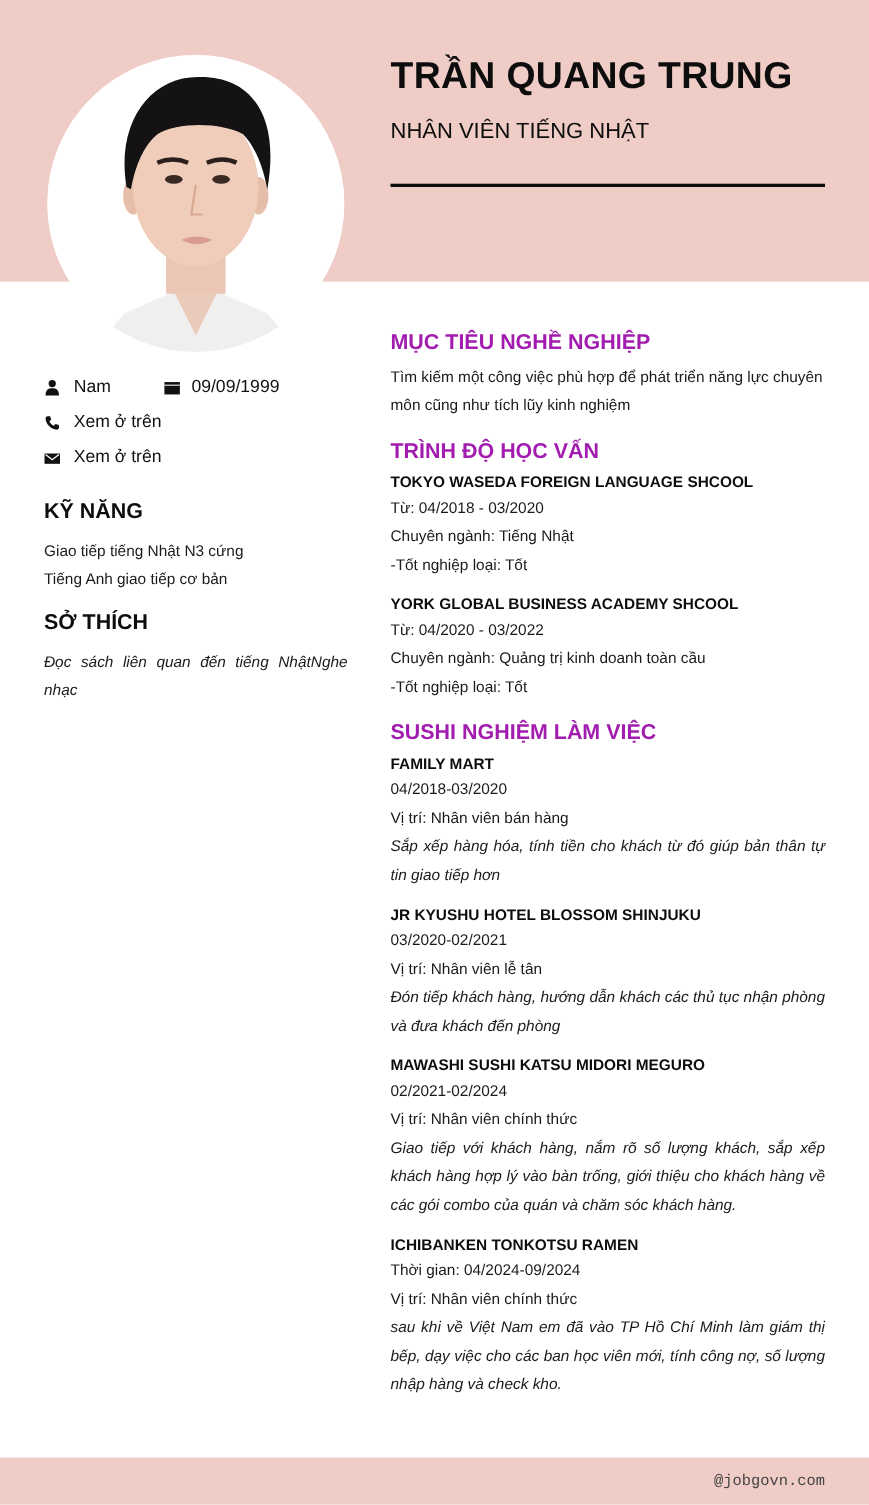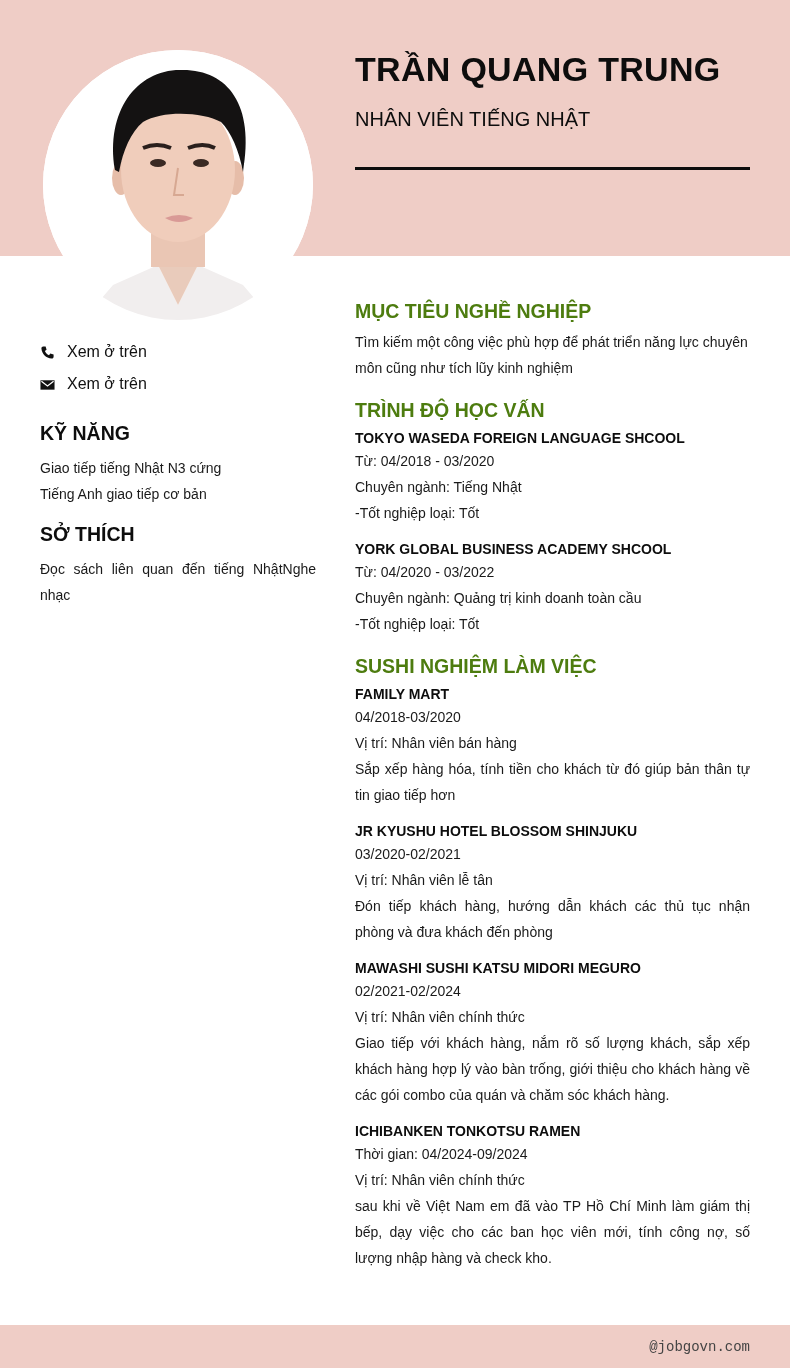--- a/index.html
+++ b/index.html
@@ -55,26 +55,26 @@
       align-items: center; justify-content: center; flex-shrink: 0;
     }
     .contact-row .ico svg { width: 15px; height: 15px; }
     .contact-row .gender-text { width: 82px; }
     .contact-row .dob-ico { margin-left: 0; margin-right: 10px; }
     .left-section-title {
       font-size: 19.5px; font-weight: 700; margin-top: 30px; margin-bottom: 10px;
       color: #0d0d0d;
     }
     .left-text { font-size: 14px; line-height: 26px; color: #1a1a1a; }
-    .justified { text-align: justify; }
+    .justified { text-align: justify; font-style: italic; }
 
     
     .right-col { position: absolute; left: 355px; top: 300px; width: 395px; }
     .section-title {
-      font-size: 19.5px; font-weight: 700; color: #4d7c0f; margin-bottom: 6px;
+      font-size: 19.5px; font-weight: 700; color: #a21caf; margin-bottom: 6px;
     }
     .para { font-size: 14px; line-height: 26px; color: #1a1a1a; }
     .entry-title { font-size: 14px; font-weight: 700; line-height: 20px; color: #0d0d0d; margin-top: 2px; }
     .entry-date { font-size: 14px; line-height: 26px; color: #1a1a1a; }
     .entry { margin-bottom: 13px; }
     .sec { margin-bottom: 18px; }
   </style>
 </head>
 <body>
 
@@ -106,20 +106,36 @@
 
     <path d="M122 168 Q136 162 150 168 Q136 176 122 168 Z" fill="#d99a96"></path>
   </svg>
 </div>
 
 <div class="name">TRẦN QUANG TRUNG</div>
 <div class="job-title">NHÂN VIÊN TIẾNG NHẬT</div>
 <div class="header-rule"></div>
 
 <div class="left-col">
+  <div class="contact-row">
+    <span class="ico">
+      <svg viewBox="0 0 16 16">
+          <circle cx="8" cy="4" r="3.5" fill="#111"></circle>
+          <path d="M1.5 15.5 C1.5 10 4 8.5 8 8.5 C12 8.5 14.5 10 14.5 15.5 Z" fill="#111"></path>
+        </svg>
+    </span>
+    <span class="gender-text">Nam</span>
+    <span class="ico dob-ico">
+      <svg viewBox="0 0 16 16">
+          <rect x="0.5" y="2.5" width="15" height="12" fill="#111"></rect>
+          <rect x="0.5" y="5" width="15" height="1" fill="#fff"></rect>
+        </svg>
+    </span>
+    <span>09/09/1999</span>
+  </div>
 
   <div class="contact-row">
     <span class="ico">
       <svg viewBox="0 0 16 16">
           <path d="M3.5 1.5 L6 1.5 L7 5 L5.2 6.4 C6 8.5 7.5 10 9.6 10.8 L11 9 L14.5 10 L14.5 12.5 C14.5 13.8 13.5 14.5 12.3 14.5 C6.5 14 2 9.5 1.5 3.7 C1.5 2.5 2.2 1.5 3.5 1.5 Z" fill="#111"></path>
         </svg>
     </span>
     <span>Xem ở trên</span>
   </div>
 

